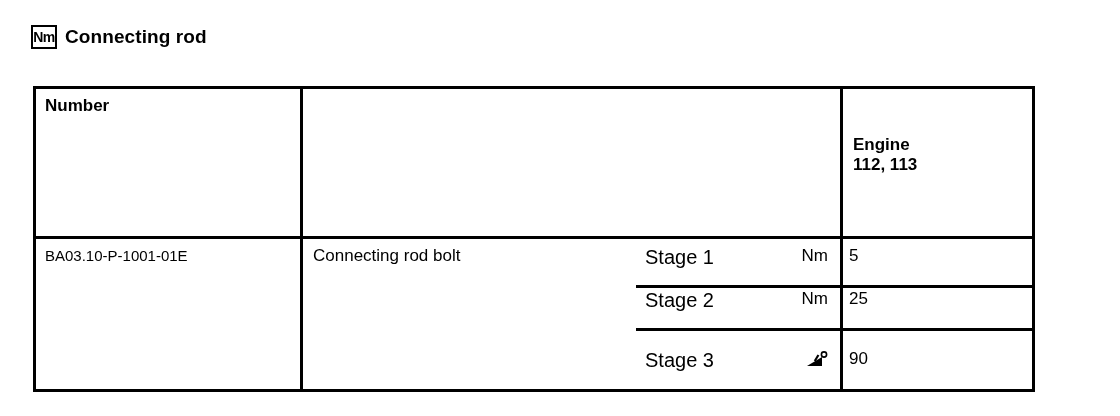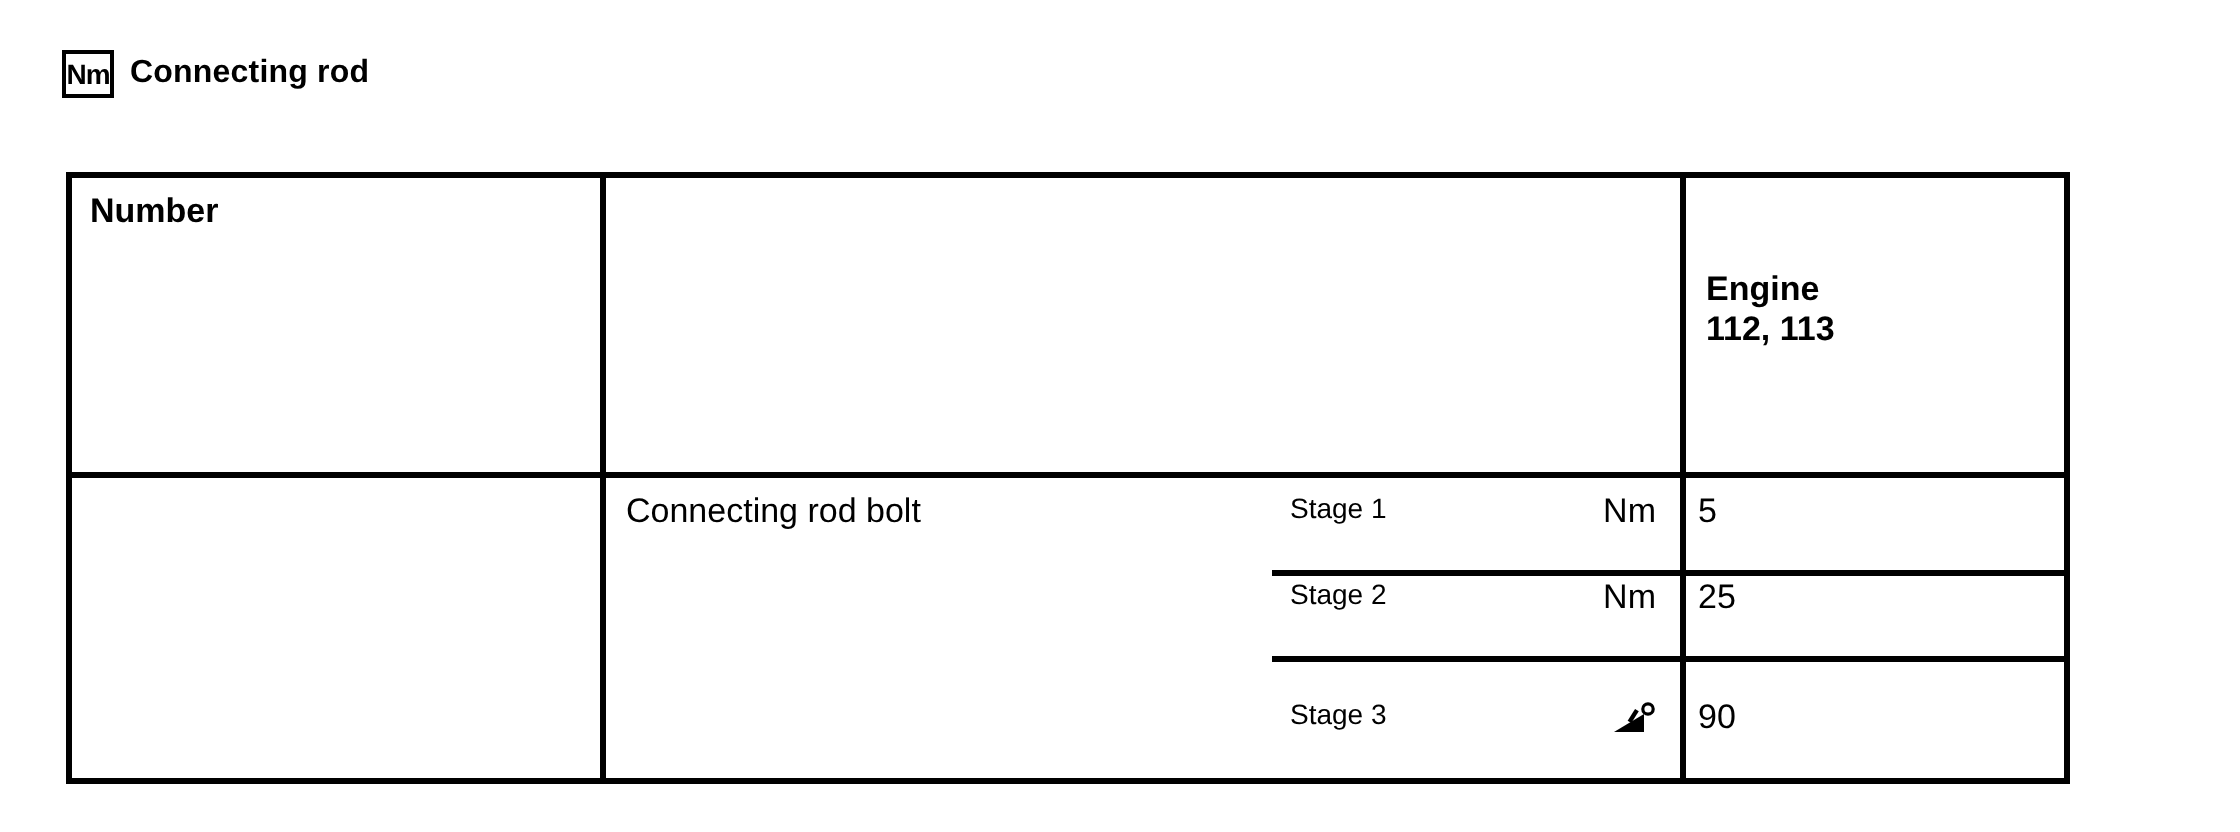--- a/index.html
+++ b/index.html
@@ -32,21 +32,21 @@
     box-sizing: border-box;
     display: flex;
     align-items: center;
     justify-content: center;
     font-weight: bold;
     font-size: 14px;
     line-height: 1;
     letter-spacing: -0.5px;
   }
   .title-text {
-    font-size: 16px;
+    font-size: 19px;
     font-weight: bold;
     letter-spacing: 0.1px;
   }
 
   
   .spec-table {
     position: absolute;
     left: 33px;
     top: 86px;
     width: 1002px;
@@ -103,21 +103,21 @@
     position: absolute;
     font-size: 16px;
     line-height: 1.2;
   }
   .td.partno { left: 9px;   top: 158px; font-size: 15px; }
   .td.desig  { left: 277px; top: 157px; font-size: 17px; }
 
   .stage-label {
     position: absolute;
     left: 609px;
-    font-size: 14px;
+    font-size: 20px;
     text-align: center;
   }
   .stage-unit {
     position: absolute;
     width: 120px;
     text-align: right;
     left: 672px;
     font-size: 17px;
   }
   .stage-value {
@@ -150,20 +150,21 @@
   <div class="vrule c1"></div>
   <div class="vrule c2"></div>
   <div class="hrule-main"></div>
   <div class="hrule-stage s1"></div>
   <div class="hrule-stage s2"></div>
 
   <div class="th number">Number</div>
   <div class="th engine">Engine
 112, 113</div>
 
+  <div class="td partno">BA03.10-P-1001-01E</div>
   <div class="td desig">Connecting rod bolt</div>
 
   <div class="stage-label r1">Stage 1</div>
   <div class="stage-unit r1">Nm</div>
   <div class="stage-value r1">5</div>
 
   <div class="stage-label r2">Stage 2</div>
   <div class="stage-unit r2">Nm</div>
   <div class="stage-value r2">25</div>
 

